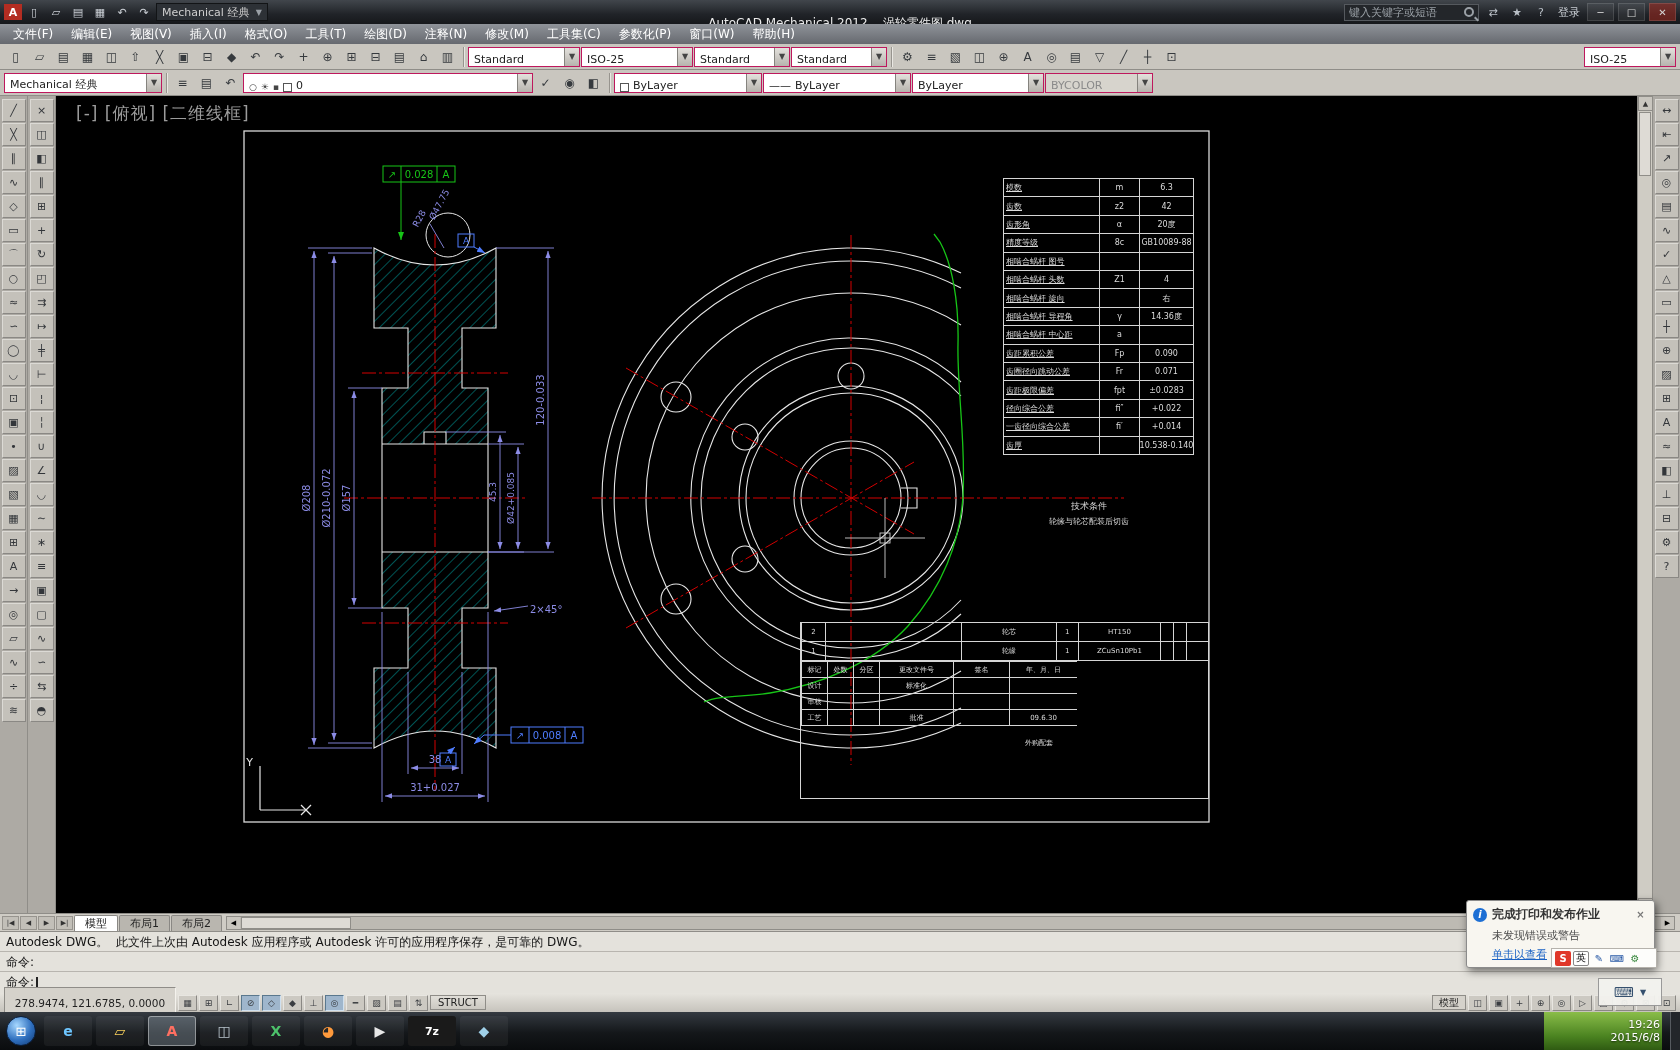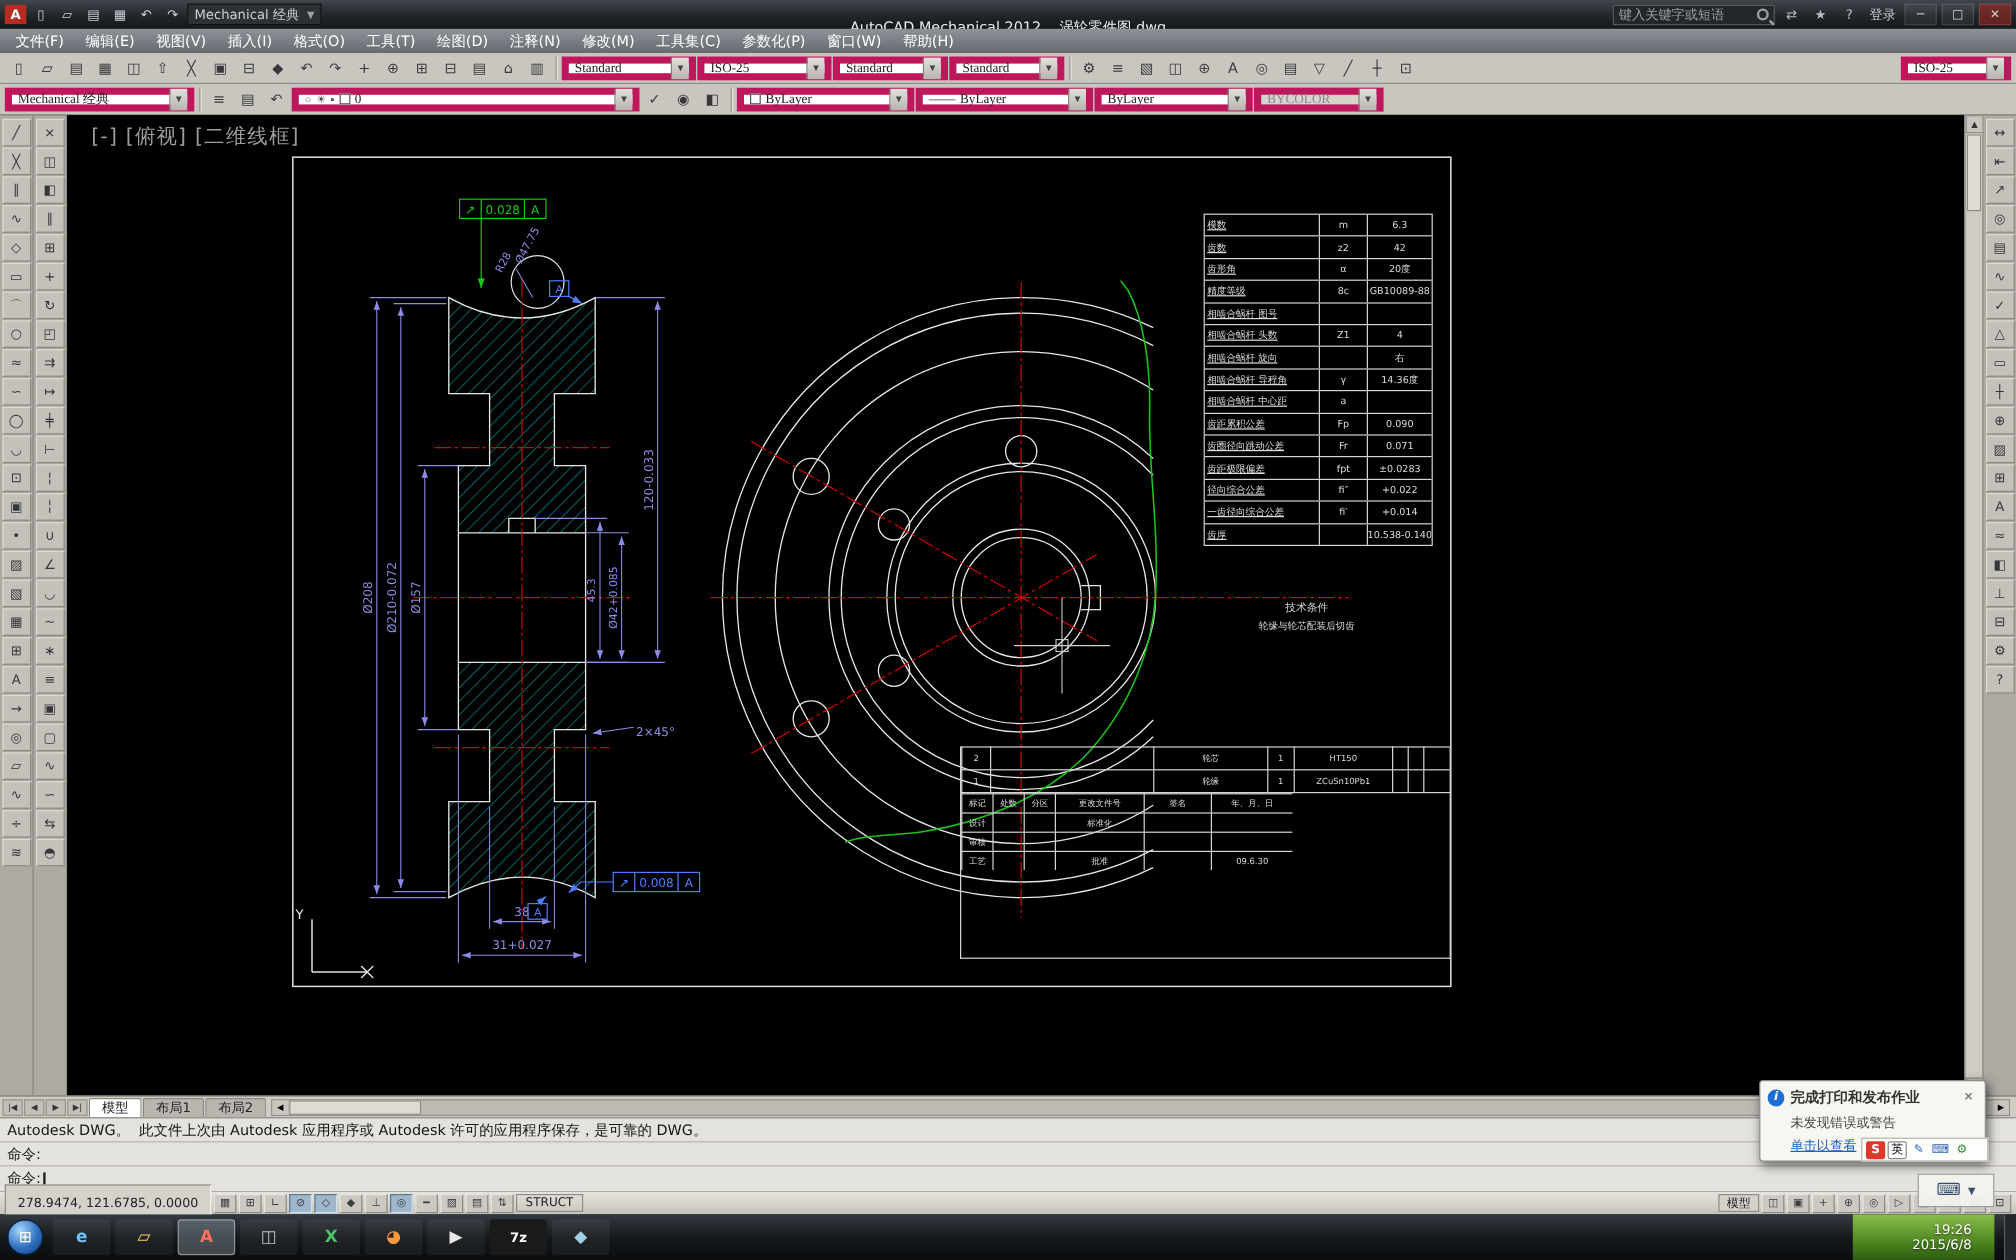--- a/index.html
+++ b/index.html
@@ -36,22 +36,22 @@
     background:linear-gradient(#8f9399,#66696f); color:#fff; font-size:12px;
     display:flex; align-items:center; padding-left:4px; }
   .menu-item { padding:0 9px; line-height:20px; white-space:nowrap; }
 
   
   .toolbar { left:0; width:1680px; height:26px; background:#c9c6bf;
     border-bottom:1px solid #8f8d88; display:flex; align-items:center; padding:0 4px; gap:1px; }
   #tb1 { top:44px; } #tb2 { top:70px; }
   .tbtn { width:23px; height:22px; font-size:12px; color:#363a3e; }
   .sep { width:1px; height:20px; background:#97948e; box-shadow:1px 0 0 #e9e7e2; margin:0 3px; }
-  .combo { height:20px; background:#fff; border:6px solid #be185d; font-size:11px; color:#222;
-    display:flex; align-items:center; padding-left:5px; gap:4px;font-family:Liberation Serif, serif; }
+  .combo { height:20px; background:#fff; border:1px solid #be185d; font-size:11px; color:#222;
+    display:flex; align-items:flex-end; padding-left:5px; gap:4px; }
   .combo .dd { margin-left:auto; width:15px; height:18px; font-size:8px; color:#444;
     background:linear-gradient(#e3e1dc,#b7b4ae); border-left:1px solid #85837e;
     display:flex; align-items:center; justify-content:center; }
   .combo.dis { background:#d7d4cd; color:#8a8a8a; }
   .swatch { width:9px; height:9px; background:#fff; border:1px solid #555; }
   .lyico { font-size:9px; color:#444; }
 
   
   .palette { top:96px; height:817px; background:#adaaa4; border-right:1px solid #8f8d88;
     display:flex; flex-direction:column; align-items:center; padding-top:3px; gap:1px; }
@@ -147,21 +147,21 @@
     background:rgba(255,255,255,.05); }
   #tapps .tapp:nth-child(1){color:#6ec6ff;} #tapps .tapp:nth-child(2){color:#f7cf5a;}
   #tapps .tapp:nth-child(3){color:#ff6f61; background:rgba(190,205,220,.30); border:1px solid rgba(255,255,255,.4);}
   #tapps .tapp:nth-child(4){color:#b9c4cc;} #tapps .tapp:nth-child(5){color:#4dc26b;}
   #tapps .tapp:nth-child(6){color:#ff9a3c;} #tapps .tapp:nth-child(7){color:#e8e8e8;}
   #tapps .tapp:nth-child(8){color:#fff; background:#1a1a1a; font-size:11px;}
   #tapps .tapp:nth-child(9){color:#9fd0e8;}
   #grass { margin-left:auto; width:118px; height:38px;
     background:linear-gradient(180deg,#8abd49,#4a8220 65%,#2f5b12);
     display:flex; flex-direction:column; justify-content:center; align-items:flex-end;
-    padding-right:19px; color:#fff; font-size:11px; line-height:13px; text-shadow:0 1px 2px rgba(0,0,0,.65); }
+    padding-right:2px; color:#fff; font-size:11px; line-height:13px; text-shadow:0 1px 2px rgba(0,0,0,.65); }
   #showdesk { width:10px; height:38px; background:#23262a; border-left:1px solid #565a5f; }
 
   
   #notif { left:1466px; top:900px; width:189px; height:68px; background:#f8f6f0;
     border:1px solid #8b8b8b; border-radius:3px; box-shadow:2px 3px 9px rgba(0,0,0,.55);
     font-size:11px; color:#333; z-index:60; padding:5px 6px 0 6px; }
   .n-title { display:flex; align-items:center; gap:5px; font-weight:bold; font-size:12px; }
   .info-i { width:14px; height:14px; border-radius:50%; background:#1d6fd4; color:#fff;
     font-size:10px; font-style:italic; font-weight:bold; flex:none; }
   .n-close { margin-left:auto; width:15px; height:13px; color:#777; font-size:10px; }
@@ -684,20 +684,23 @@
             <div class="tc w68"></div>
           </div>
           <div class="trow">
             <div class="tc w26">工艺</div>
             <div class="tc w26"></div>
             <div class="tc w26"></div>
             <div class="tc w74">批准</div>
             <div class="tc w56"></div>
             <div class="tc w68">09.6.30</div>
           </div>
+        <div class="tg-big">
+          <span style="position:absolute; right:24px; top:12px; font-size:7px;">外购配套</span>
+        </div>
       </div>
     </div>
   </div>
 </div>
 
 <div id="vscroll" class="abs">
   <div class="scr-btn ctr">▲</div>
   <div id="vthumb"></div>
   <div class="scr-btn ctr" style="position:absolute; bottom:0;">▼</div>
 </div>

